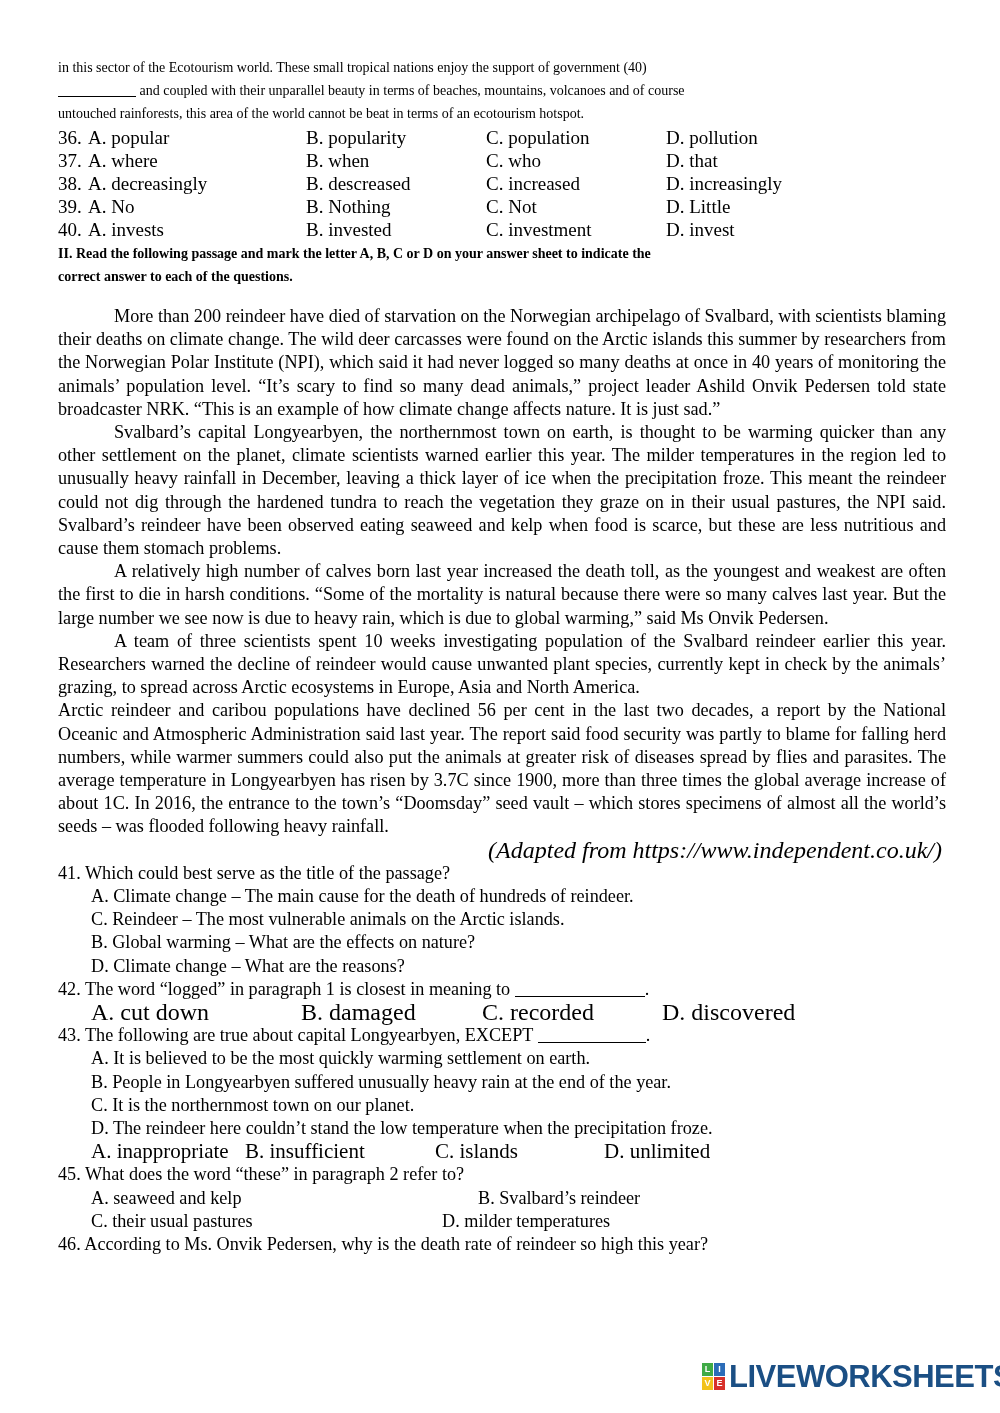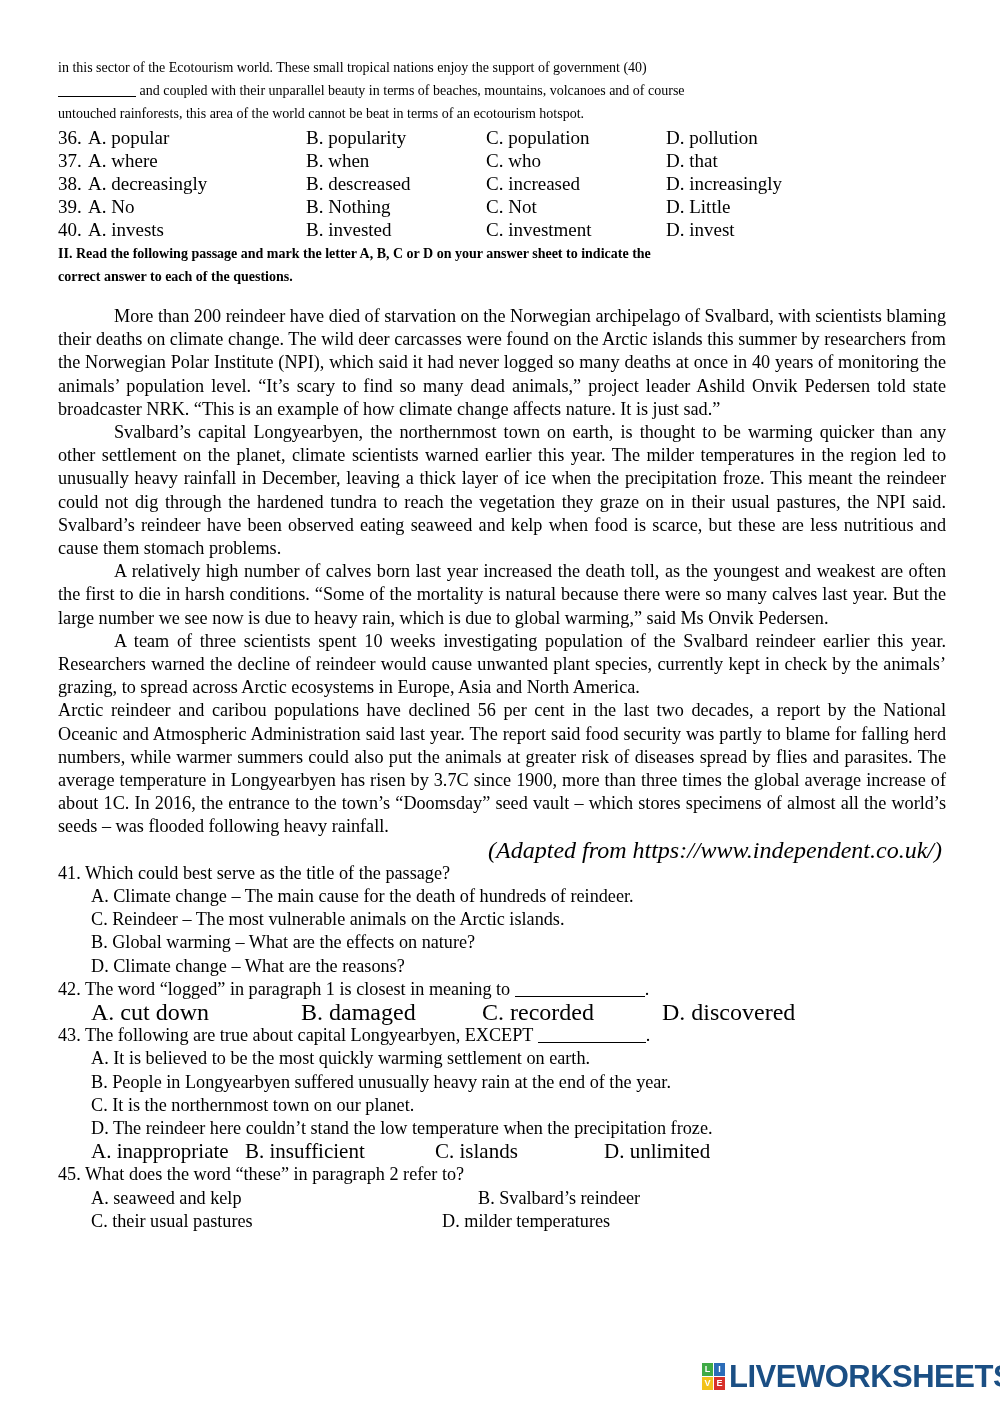--- a/index.html
+++ b/index.html
@@ -257,20 +257,21 @@
   <div class="q q-stem">45. What does the word “these” in paragraph 2 refer to?</div>
   <div class="optrow2">
     <span class="t-l">A. seaweed and kelp</span>
     <span class="t-r">B. Svalbard’s reindeer</span>
   </div>
   <div class="optrow2">
     <span class="t-l">C. their usual pastures</span>
     <span class="t-r2">D. milder temperatures</span>
   </div>
 
+  <div class="q q-stem">46. According to Ms. Onvik Pedersen, why is the death rate of reindeer so high this year?</div>
 
 </div>
 
 <div class="logo">
   <div class="logo-tiles">
     <div class="tile tile-l">L</div>
     <div class="tile tile-i">I</div>
     <div class="tile tile-v">V</div>
     <div class="tile tile-e">E</div>
   </div>

